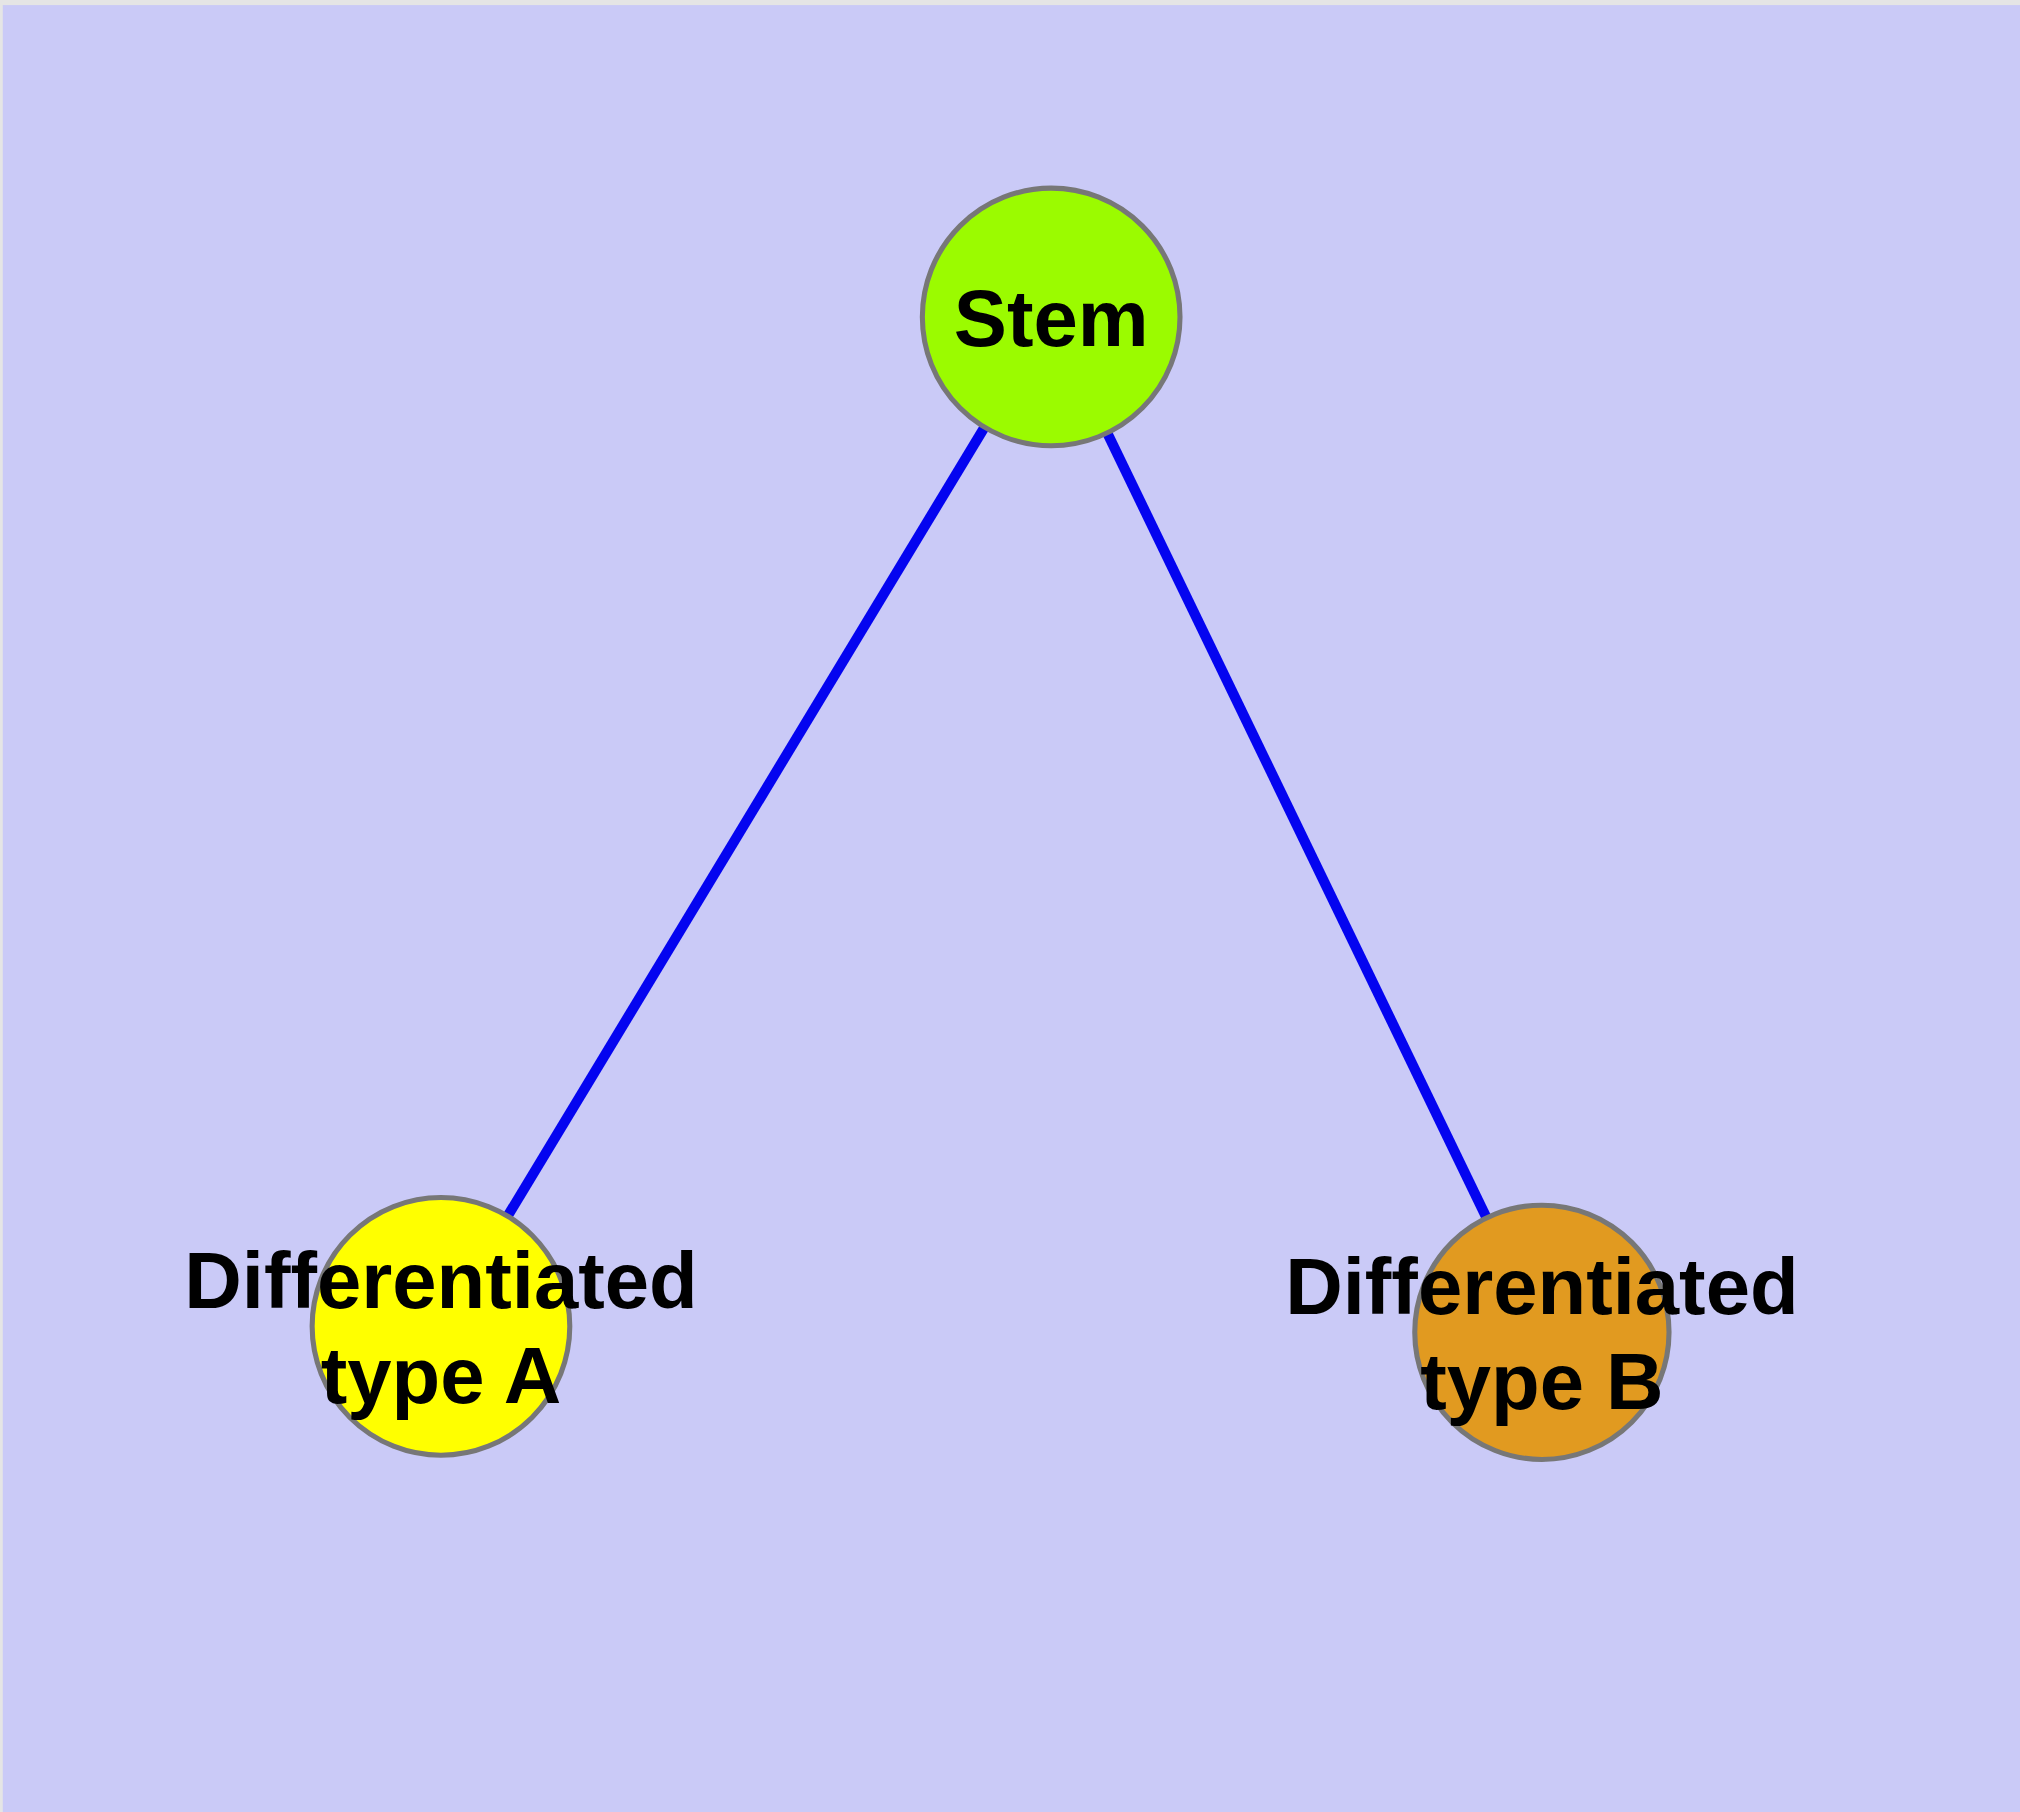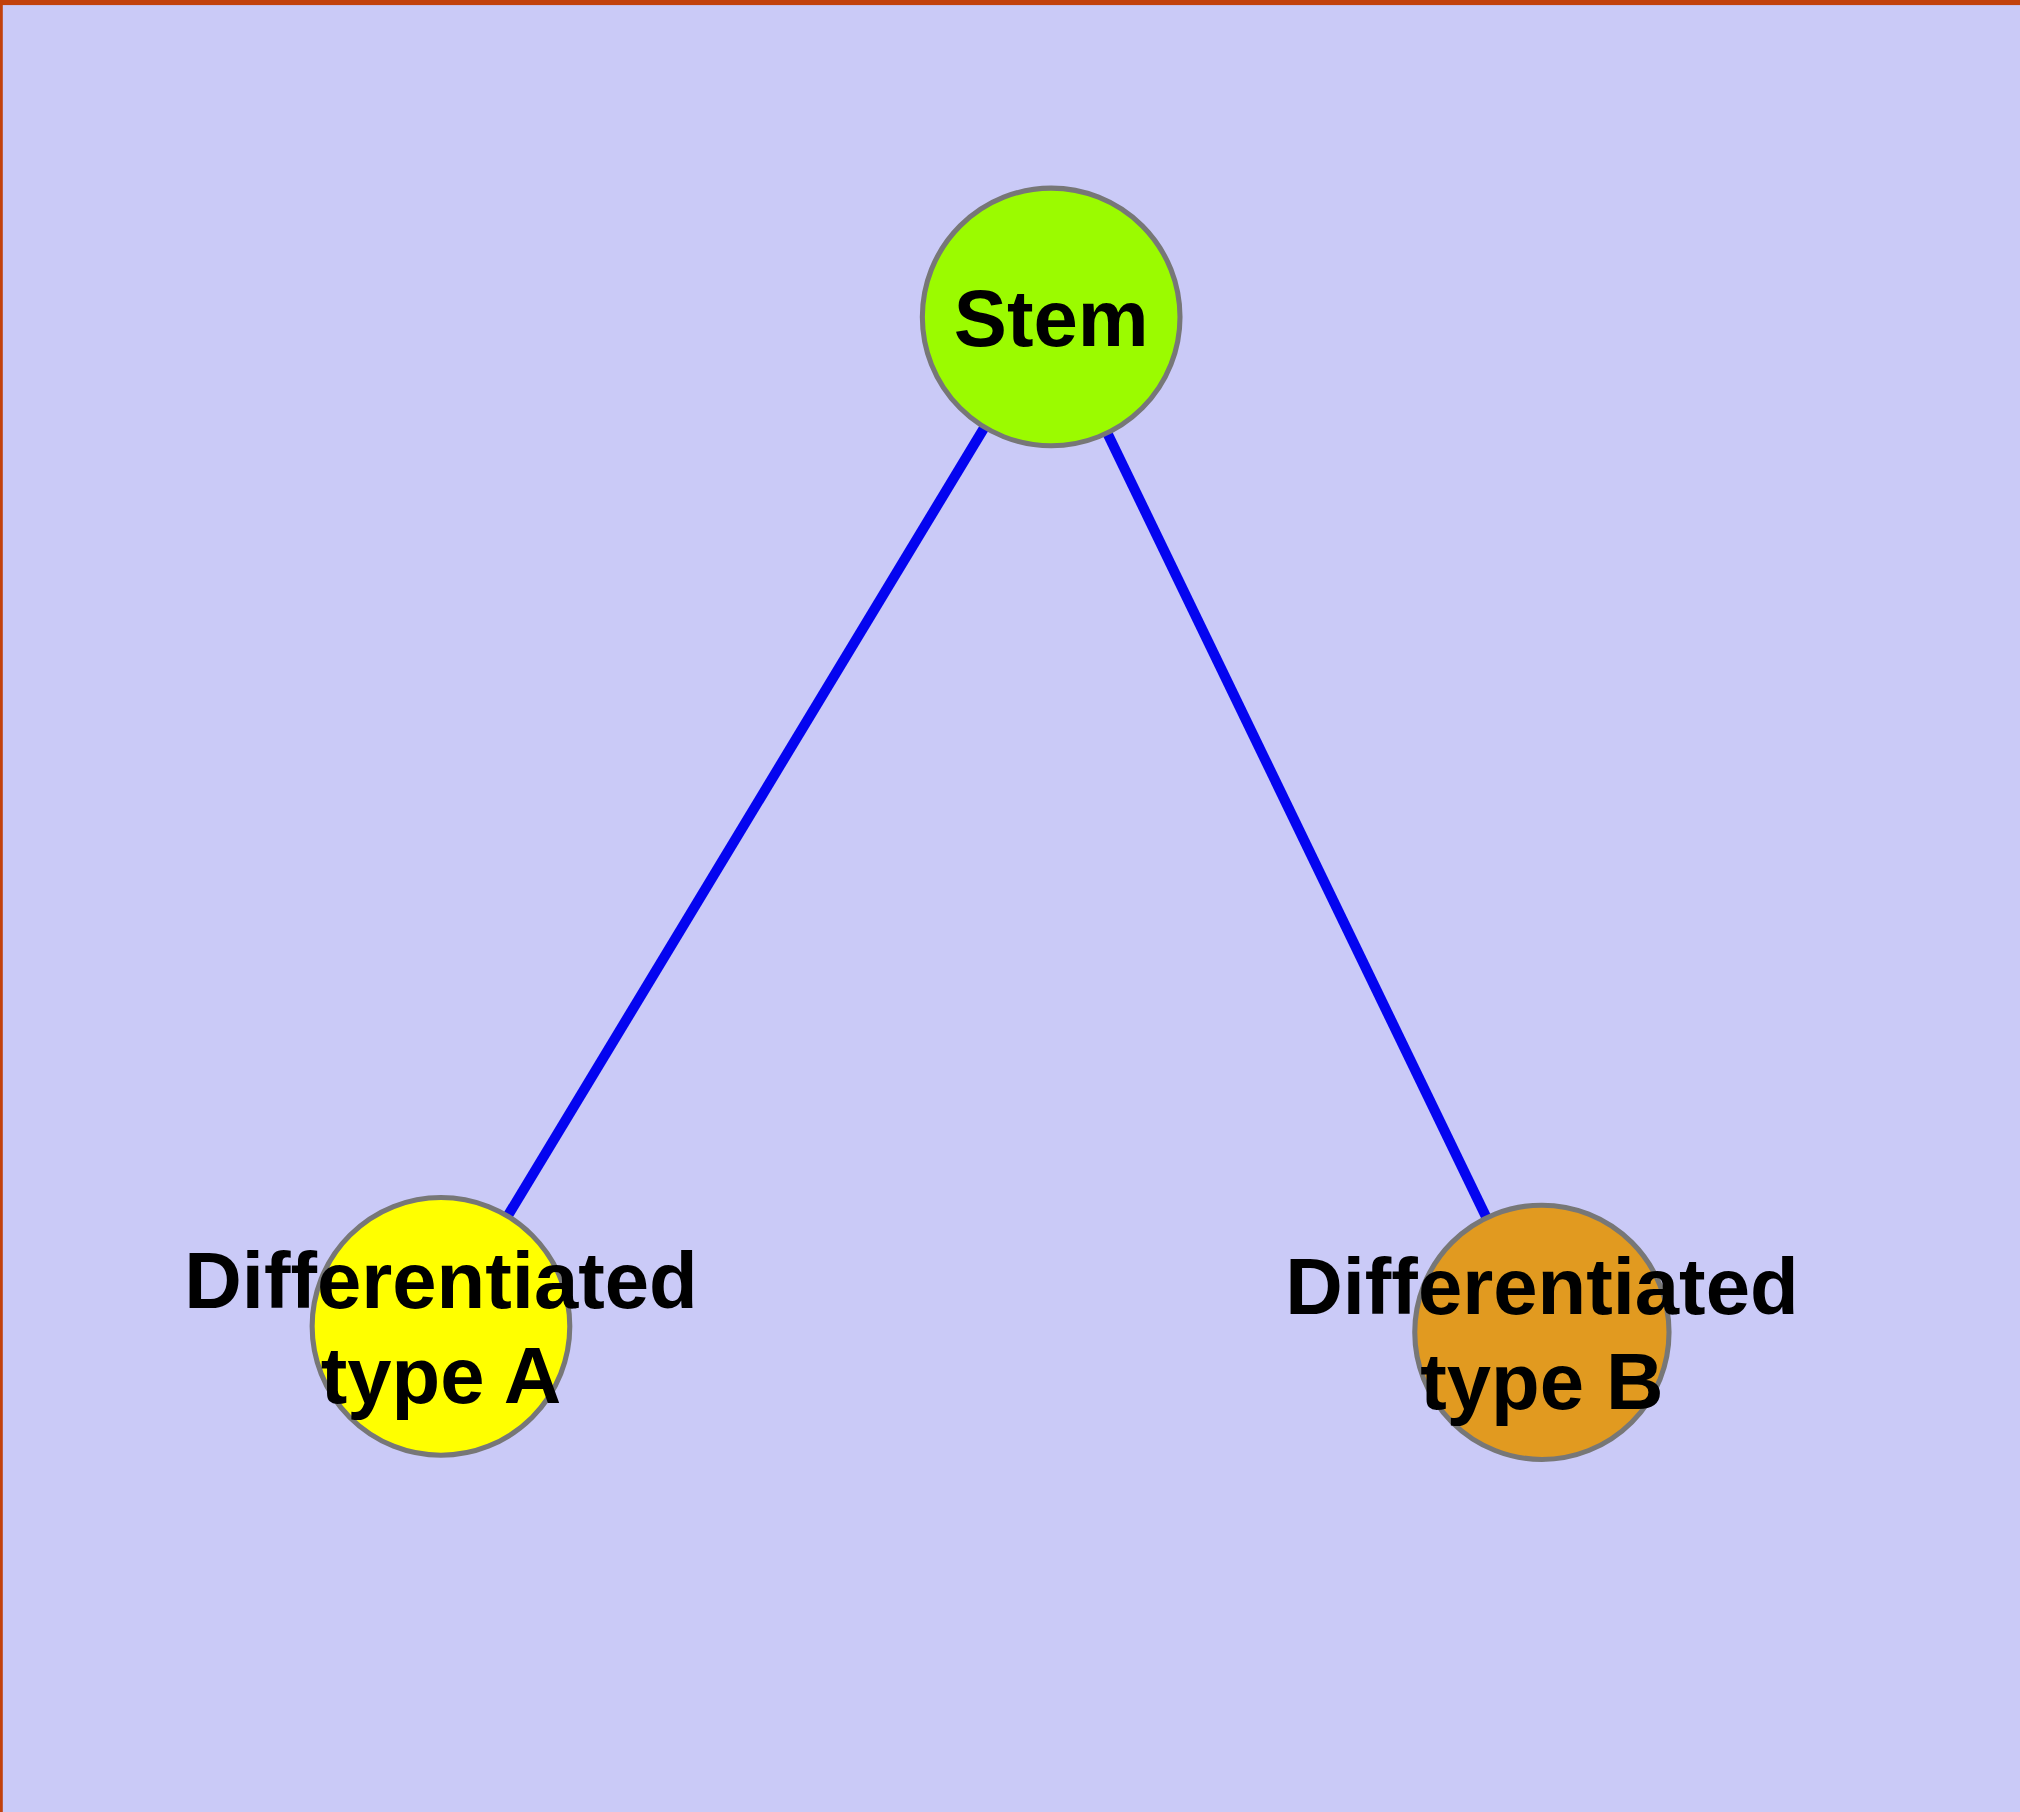--- a/index.html
+++ b/index.html
@@ -4,21 +4,21 @@
 <style>
   html, body {
     margin: 0;
     padding: 0;
     background: #ffffff;
   }
   .stage {
     position: relative;
     width: 2021px;
     height: 1812px;
-    background: #c2410c;
+    background: #e5e5e5;
     overflow: hidden;
   }
   svg {
     display: block;
   }
   svg text {
     font-family: "Liberation Sans", sans-serif;
     font-weight: bold;
   }
 </style>

